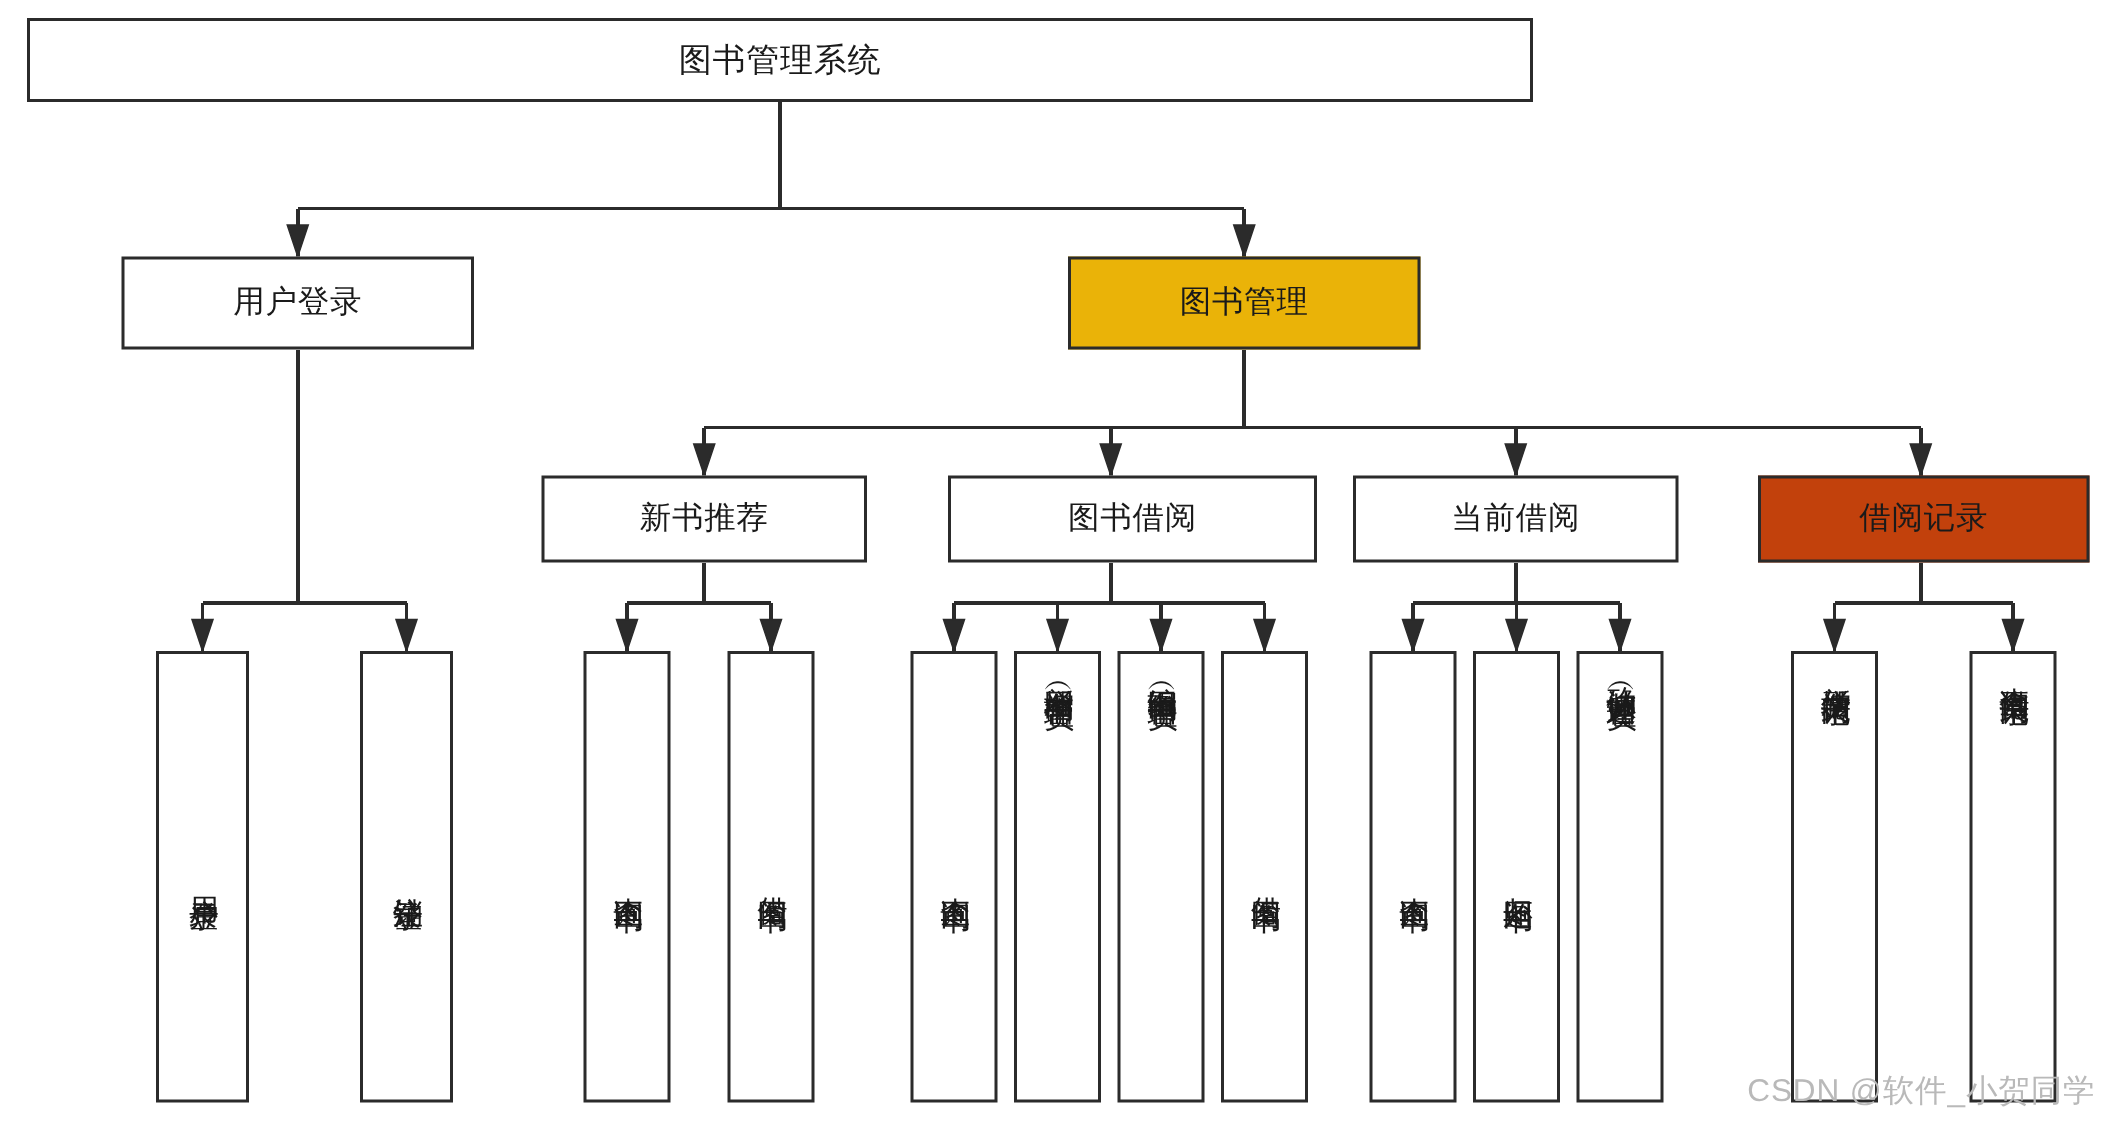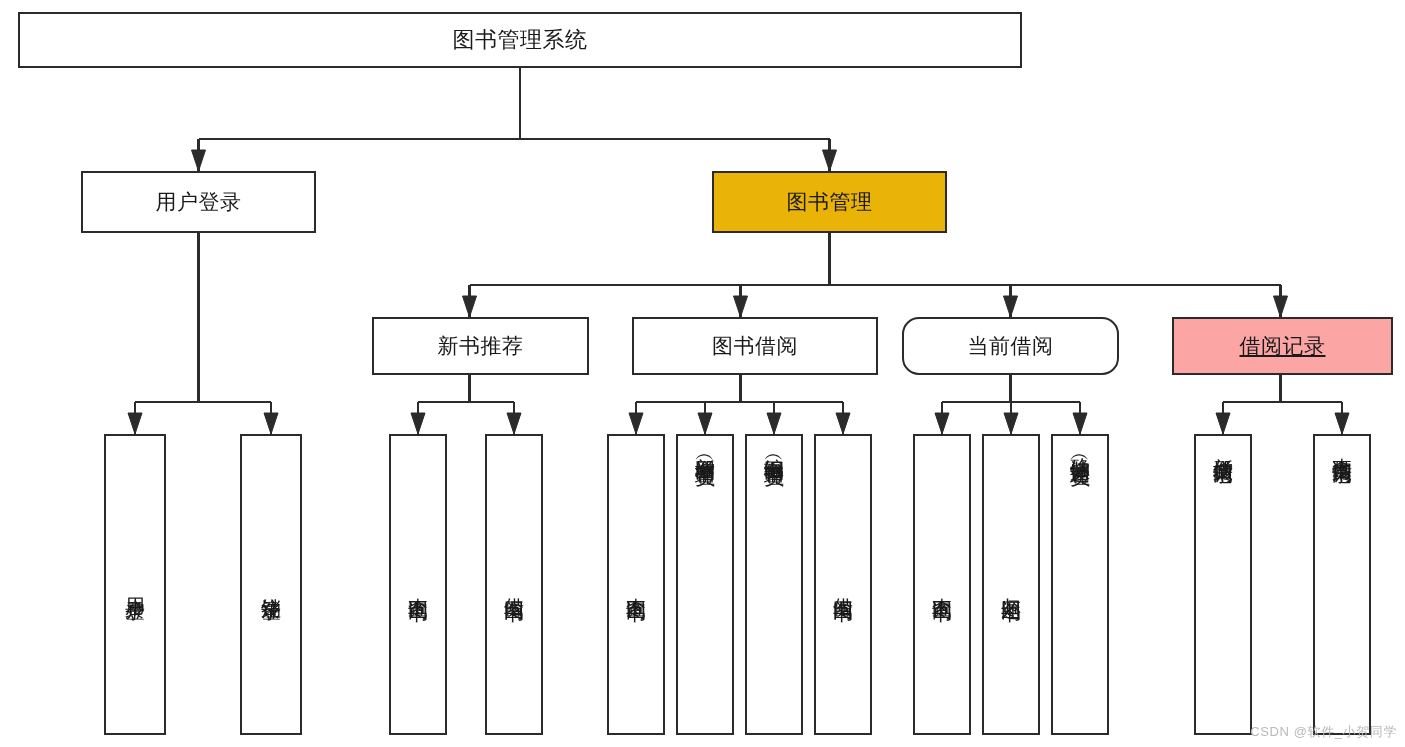--- a/index.html
+++ b/index.html
@@ -64,21 +64,21 @@
     white-space: nowrap;
   }
   .node.vert.midpad {
     align-items: center;
     padding-top: 0;
   }
   #watermark {
     position: absolute;
     right: 8px;
     bottom: 6px;
-    font-size: 13px;
+    font-size: 21px;
     color: #b9b9b9;
     letter-spacing: 0.6px;
     white-space: nowrap;
   }
 </style>
 </head>
 <body>
 
 <div id="diagram-root">
 
@@ -140,30 +140,30 @@
   <div id="node-layer">
       <div class="node horiz level0" style="left: 18px; top: 12px; width: 1004px; height: 56px; border-color: rgb(43, 43, 43); background: rgb(255, 255, 255); color: rgb(26, 26, 26);">
         <span class="node-label">图书管理系统</span>
       </div>
       <div class="node horiz level1" style="left: 81px; top: 171px; width: 235px; height: 62px; border-color: rgb(43, 43, 43); background: rgb(255, 255, 255); color: rgb(26, 26, 26);">
         <span class="node-label">用户登录</span>
       </div>
       <div class="node horiz level1" style="left: 712px; top: 171px; width: 235px; height: 62px; border-color: rgb(43, 43, 43); background: #eab308; color: rgb(26, 26, 26);">
         <span class="node-label">图书管理</span>
       </div>
-      <div class="node horiz level2" style="left: 361px; top: 317px; width: 217px; height: 58px; border-color: rgb(43, 43, 43); background: rgb(255, 255, 255); color: rgb(26, 26, 26); margin-left: 11px;">
+      <div class="node horiz level2" style="left: 361px; top: 317px; width: 217px; height: 58px; border-color: rgb(43, 43, 43); background: rgb(255, 255, 255); color: rgb(26, 26, 26);">
         <span class="node-label">新书推荐</span>
       </div>
       <div class="node horiz level2" style="left: 632px; top: 317px; width: 246px; height: 58px; border-color: rgb(43, 43, 43); background: rgb(255, 255, 255); color: rgb(26, 26, 26);">
         <span class="node-label">图书借阅</span>
       </div>
-      <div class="node horiz level2" style="left: 902px; top: 317px; width: 217px; height: 58px; border-color: rgb(43, 43, 43); background: rgb(255, 255, 255); color: rgb(26, 26, 26); border-radius: 17px;">
+      <div class="node horiz level2" style="left: 902px; top: 317px; width: 217px; height: 58px; border-color: rgb(43, 43, 43); background: rgb(255, 255, 255); color: rgb(26, 26, 26);">
         <span class="node-label">当前借阅</span>
       </div>
-      <div class="node horiz level2" style="left: 1172px; top: 317px; width: 221px; height: 58px; border-color: rgb(43, 43, 43); background: #fca5a5; color: rgb(26, 26, 26); text-decoration: underline;">
+      <div class="node horiz level2" style="left: 1172px; top: 317px; width: 221px; height: 58px; border-color: rgb(43, 43, 43); background: #c2410c; color: rgb(26, 26, 26);">
         <span class="node-label">借阅记录</span>
       </div>
       <div class="node vert level3 midpad" style="left: 104px; top: 434px; width: 62px; height: 301px; border-color: rgb(43, 43, 43); background: rgb(255, 255, 255); color: rgb(26, 26, 26);">
         <span class="node-label">用户登录</span>
       </div>
       <div class="node vert level3 midpad" style="left: 240px; top: 434px; width: 62px; height: 301px; border-color: rgb(43, 43, 43); background: rgb(255, 255, 255); color: rgb(26, 26, 26);">
         <span class="node-label">注销登录</span>
       </div>
       <div class="node vert level3 midpad" style="left: 389px; top: 434px; width: 58px; height: 301px; border-color: rgb(43, 43, 43); background: rgb(255, 255, 255); color: rgb(26, 26, 26);">
         <span class="node-label">查询图书</span>

